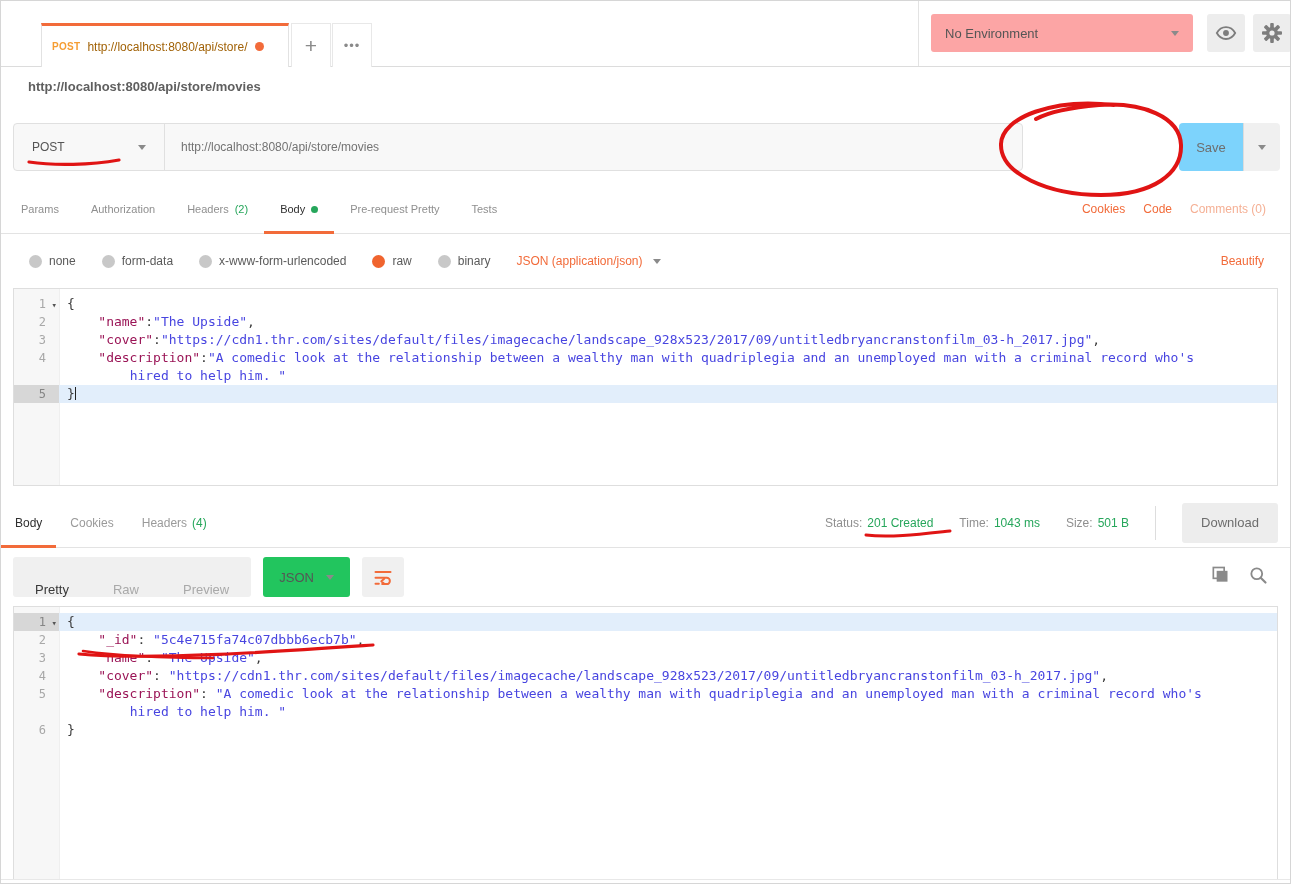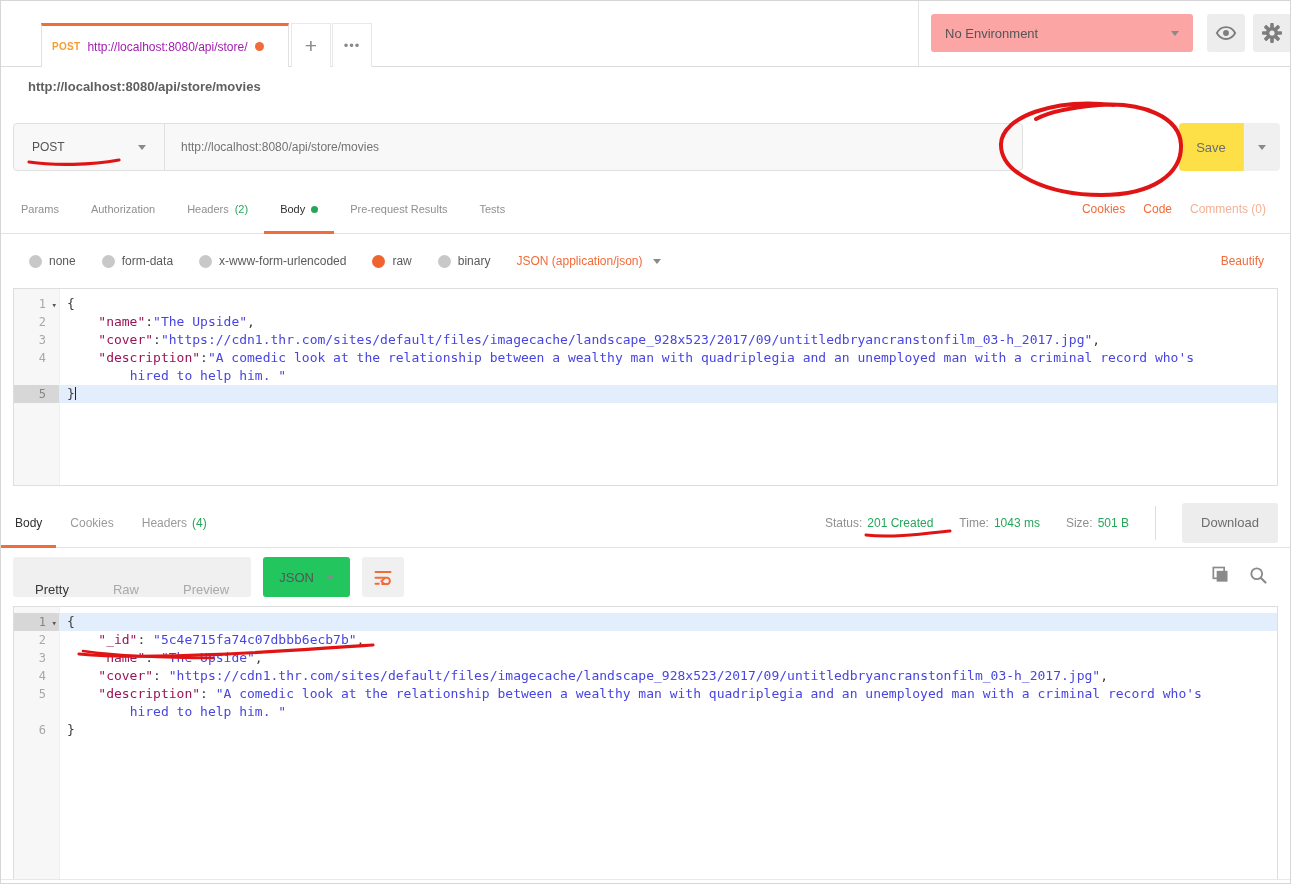--- a/index.html
+++ b/index.html
@@ -5,21 +5,21 @@
   * { margin:0; padding:0; box-sizing:border-box; }
   html,body { width:1291px; height:884px; background:#fff; font-family:"Liberation Sans",sans-serif; overflow:hidden; }
   body { border:1px solid #d6d6d6; position:relative; }
 
   
   .topbar { height:66px; position:relative; border-bottom:1px solid #dcdcdc; background:#fff; }
   .req-tab { position:absolute; left:40px; top:22px; width:248px; height:44px; background:#fff;
     border:1px solid #e2e2e2; border-bottom:none; border-top:3px solid #f26b3a;
     display:flex; align-items:center; gap:7px; padding:0 10px; cursor:pointer; }
   .req-tab-method { color:#f59d33; font-size:10px; font-weight:bold; letter-spacing:.3px; }
-  .req-tab-url { color:#a21caf; font-size:12px; white-space:nowrap; overflow:hidden; }
+  .req-tab-url { color:#a16207; font-size:12px; white-space:nowrap; overflow:hidden; }
   .tab-dot { width:9px; height:9px; border-radius:50%; background:#f26b3a; flex:0 0 9px; }
   .mini-tab { position:absolute; top:22px; height:44px; background:#fff; border:1px solid #e8e8e8; border-bottom:none;
     display:flex; align-items:center; justify-content:center; color:#8a8a8a; cursor:pointer; }
   .tab-plus { left:290px; width:40px; font-size:21px; font-weight:300; }
   .tab-more { left:331px; width:40px; font-size:13px; letter-spacing:1px; }
   .top-divider { position:absolute; left:917px; top:0; width:1px; height:65px; background:#e3e3e3; }
   .env-select { position:absolute; left:930px; top:13px; width:262px; height:38px; background:#fca5a5; border-radius:3px;
     display:flex; align-items:center; justify-content:space-between; padding:0 14px; cursor:pointer; }
   .env-label { color:#555; font-size:13px; }
   .icon-btn { position:absolute; top:13px; width:38px; height:38px; background:#ededed; border-radius:3px;
@@ -40,21 +40,21 @@
   .method-box { width:151px; border-right:1px solid #e0e0e0; display:flex; align-items:center;
     justify-content:space-between; padding:0 18px; position:relative; cursor:pointer; }
   .method-label { font-size:12px; color:#555; }
   .url-input { flex:1; border:none; outline:none; background:transparent; font-size:12px; color:#737373; padding:0 16px; font-family:"Liberation Sans",sans-serif; }
   .send-group { position:absolute; left:1040px; top:17px; height:48px; display:flex; }
   .send-main { width:88px; background:#1673d8; color:#fff; font-size:13px; font-weight:bold;
     display:flex; align-items:center; justify-content:center; border-radius:4px 0 0 4px; cursor:pointer; }
   .send-caret { width:38px; background:#1673d8; border-left:1px solid rgba(255,255,255,.3);
     display:flex; align-items:center; justify-content:center; border-radius:0 4px 4px 0; cursor:pointer; }
   .save-group { position:absolute; left:1178px; top:17px; height:48px; display:flex; }
-  .save-main { width:64px; background:#fde047; color:#6e6e6e; font-size:13px;
+  .save-main { width:64px; background:#7dd3fc; color:#6e6e6e; font-size:13px;
     display:flex; align-items:center; justify-content:center; border-radius:4px 0 0 4px; cursor:pointer; }
   .save-caret { width:37px; background:#f0f0f0; border-left:1px solid #dcdcdc;
     display:flex; align-items:center; justify-content:center; border-radius:0 4px 4px 0; cursor:pointer; }
   .scribble { position:absolute; pointer-events:none; }
 
   
   .req-tabs { height:49px; border-bottom:1px solid #e3e3e3; display:flex; align-items:center; padding:0 16px 0 4px; position:relative; }
   .rtab { padding:0 16px; font-size:11px; color:#8f8f8f; height:100%; display:flex; align-items:center; gap:6px; position:relative; cursor:pointer; }
   .rtab.active { color:#2f2f2f; }
   .rtab.active::after { content:''; position:absolute; left:0; right:0; bottom:-1px; height:3px; background:#f26b3a; }
@@ -183,21 +183,21 @@
     </div>
   <div class="rtab">
     <span>Headers</span>
     <span class="count-green">(2)</span>
   </div>
   <div class="rtab active">
     <span>Body</span>
     <span class="dot-green"></span>
   </div>
   <div class="rtab">
-      <span>Pre-request Results</span>
+      <span>Pre-request Pretty</span>
     </div>
   <div class="rtab">
       <span>Tests</span>
     </div>
   <div class="right-links">
     <span class="olink">Cookies</span>
     <span class="olink">Code</span>
     <span class="olink faded">Comments (0)</span>
   </div>
 </div>

